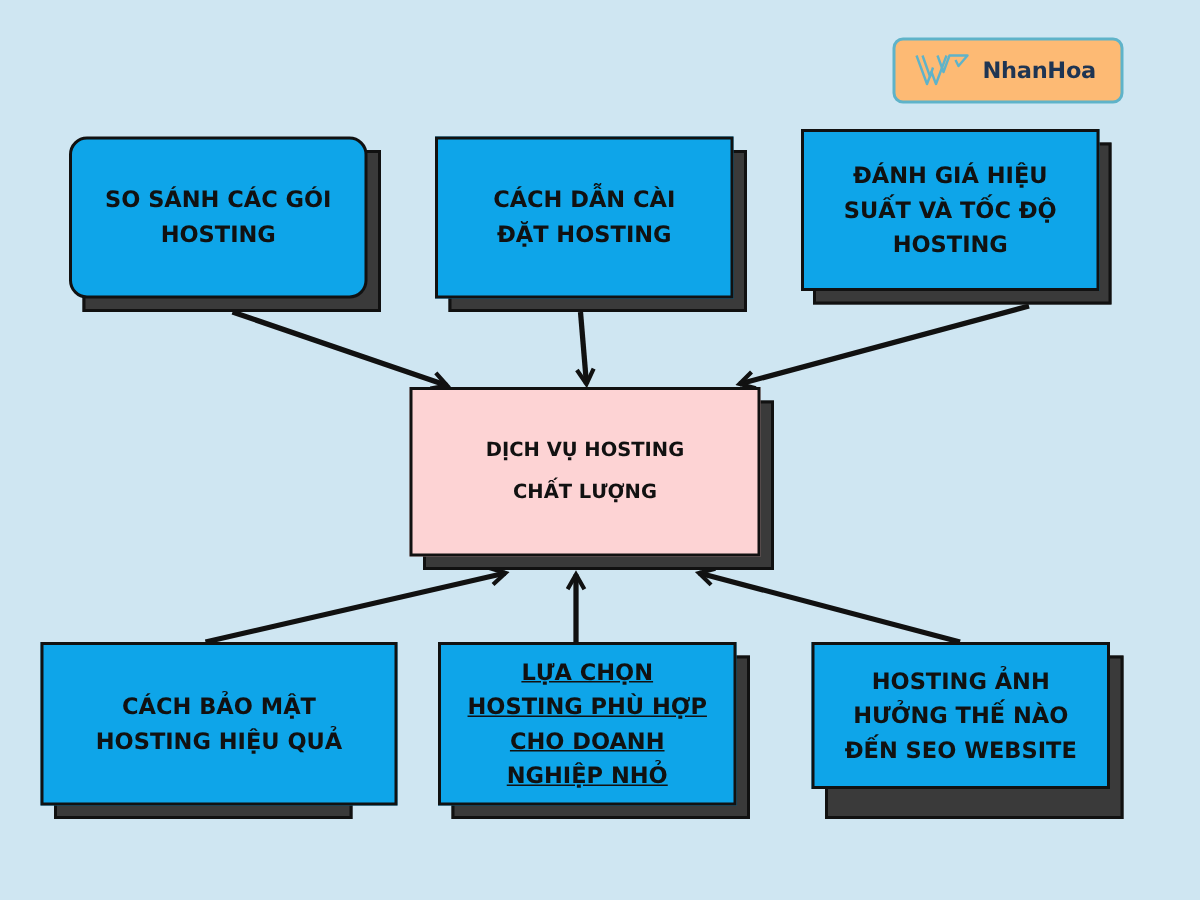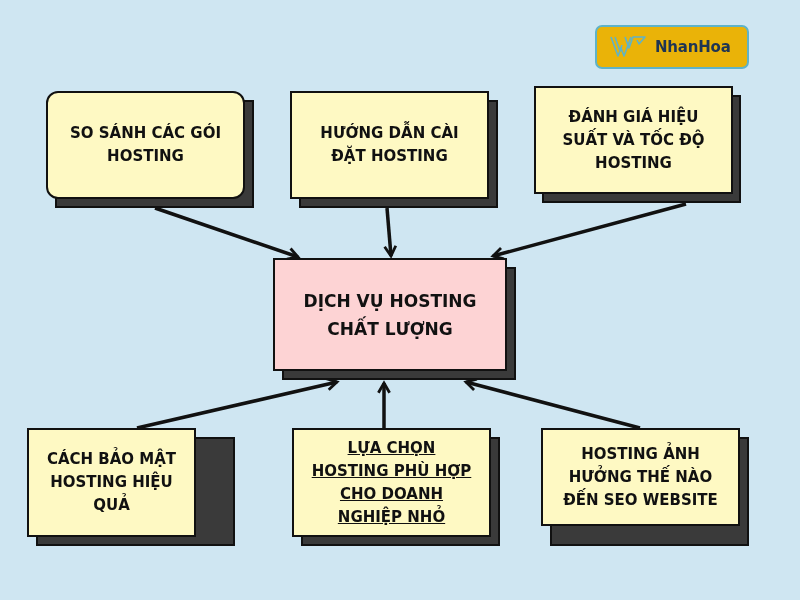--- a/index.html
+++ b/index.html
@@ -4,40 +4,40 @@
   <style>
     html, body { margin: 0; padding: 0; }
     body {
       width: 800px; height: 600px; position: relative; overflow: hidden;
       background: #cfe6f2;
       font-family: "DejaVu Sans", sans-serif;
     }
     .logo {
       position: absolute; left: 595px; top: 25px; width: 154px; height: 44px;
       box-sizing: border-box; border: 2px solid #5fb3c9; border-radius: 7px;
-      background: #eab308; display: flex; align-items: center;
+      background: #fdba74; display: flex; align-items: center;
     }
     .logo svg { margin-left: 12px; }
     .logo .brand {
       margin-left: 8px; font-family: "DejaVu Sans", sans-serif; font-weight: bold;
       font-size: 15px; color: #1f3553; letter-spacing: -0.2px;
     }
     .node { position: absolute; }
     .node .shadow {
       position: absolute; background: #3a3a3a; border: 2px solid #111;
       box-sizing: border-box;
     }
     .node .box {
       position: absolute; left: 0; top: 0; box-sizing: border-box;
-      border: 2px solid #111; background: #fef9c3;
+      border: 2px solid #111; background: #0ea5e9;
       display: flex; align-items: center; justify-content: center; text-align: center;
       font-weight: bold; font-size: 15px; line-height: 23px; color: #111;
       padding: 0 10px; white-space: pre-line;
     }
-    .node.center .box { background: #fdd3d4; font-size: 17px; line-height: 28px; }
+    .node.center .box { background: #fdd3d4; font-size: 13px; line-height: 28px; }
     svg.arrows { position: absolute; left: 0; top: 0; }
   </style>
 </head>
 <body>
 
 <div class="logo">
   <svg width="38" height="26" viewBox="0 0 38 26">
     <g fill="none" stroke="#5fb3c9" stroke-width="1.6" stroke-linejoin="round">
       <path d="M2 3 L9 22 L12 14 L15 22 L22 3"></path>
       <path d="M6 3 L11 17 L13 11"></path>
@@ -61,39 +61,39 @@
   <line x1="640" y1="428" x2="466" y2="382" stroke="#111" stroke-width="3.5" marker-end="url(#ah)"></line>
 </svg>
 
 <div class="node" style="left:46px;top:91px;">
   <div class="shadow" style="left:9px;top:9px;width:199px;height:108px;"></div>
   <div class="box" style="width:199px;height:108px;border-radius:12px;">SO SÁNH CÁC GÓI
 HOSTING</div>
 </div>
 <div class="node" style="left:290px;top:91px;">
   <div class="shadow" style="left:9px;top:9px;width:199px;height:108px;"></div>
-  <div class="box" style="width:199px;height:108px;">HƯỚNG DẪN CÀI
+  <div class="box" style="width:199px;height:108px;">CÁCH DẪN CÀI
 ĐẶT HOSTING</div>
 </div>
 <div class="node" style="left:534px;top:86px;">
   <div class="shadow" style="left:8px;top:9px;width:199px;height:108px;"></div>
   <div class="box" style="width:199px;height:108px;">ĐÁNH GIÁ HIỆU
 SUẤT VÀ TỐC ĐỘ
 HOSTING</div>
 </div>
 
 <div class="node center" style="left:273px;top:258px;">
   <div class="shadow" style="left:9px;top:9px;width:234px;height:113px;"></div>
   <div class="box" style="width:234px;height:113px;">DỊCH VỤ HOSTING
 CHẤT LƯỢNG</div>
 </div>
 
 <div class="node" style="left:27px;top:428px;">
   <div class="shadow" style="left:9px;top:9px;width:199px;height:109px;"></div>
-  <div class="box" style="width:169px;height:109px;">CÁCH BẢO MẬT
+  <div class="box" style="width:238px;height:109px;">CÁCH BẢO MẬT
 HOSTING HIỆU QUẢ</div>
 </div>
 <div class="node" style="left:292px;top:428px;">
   <div class="shadow" style="left:9px;top:9px;width:199px;height:109px;"></div>
   <div class="box" style="width:199px;height:109px;text-decoration:underline;">LỰA CHỌN
 HOSTING PHÙ HỢP
 CHO DOANH
 NGHIỆP NHỎ</div>
 </div>
 <div class="node" style="left:541px;top:428px;">

